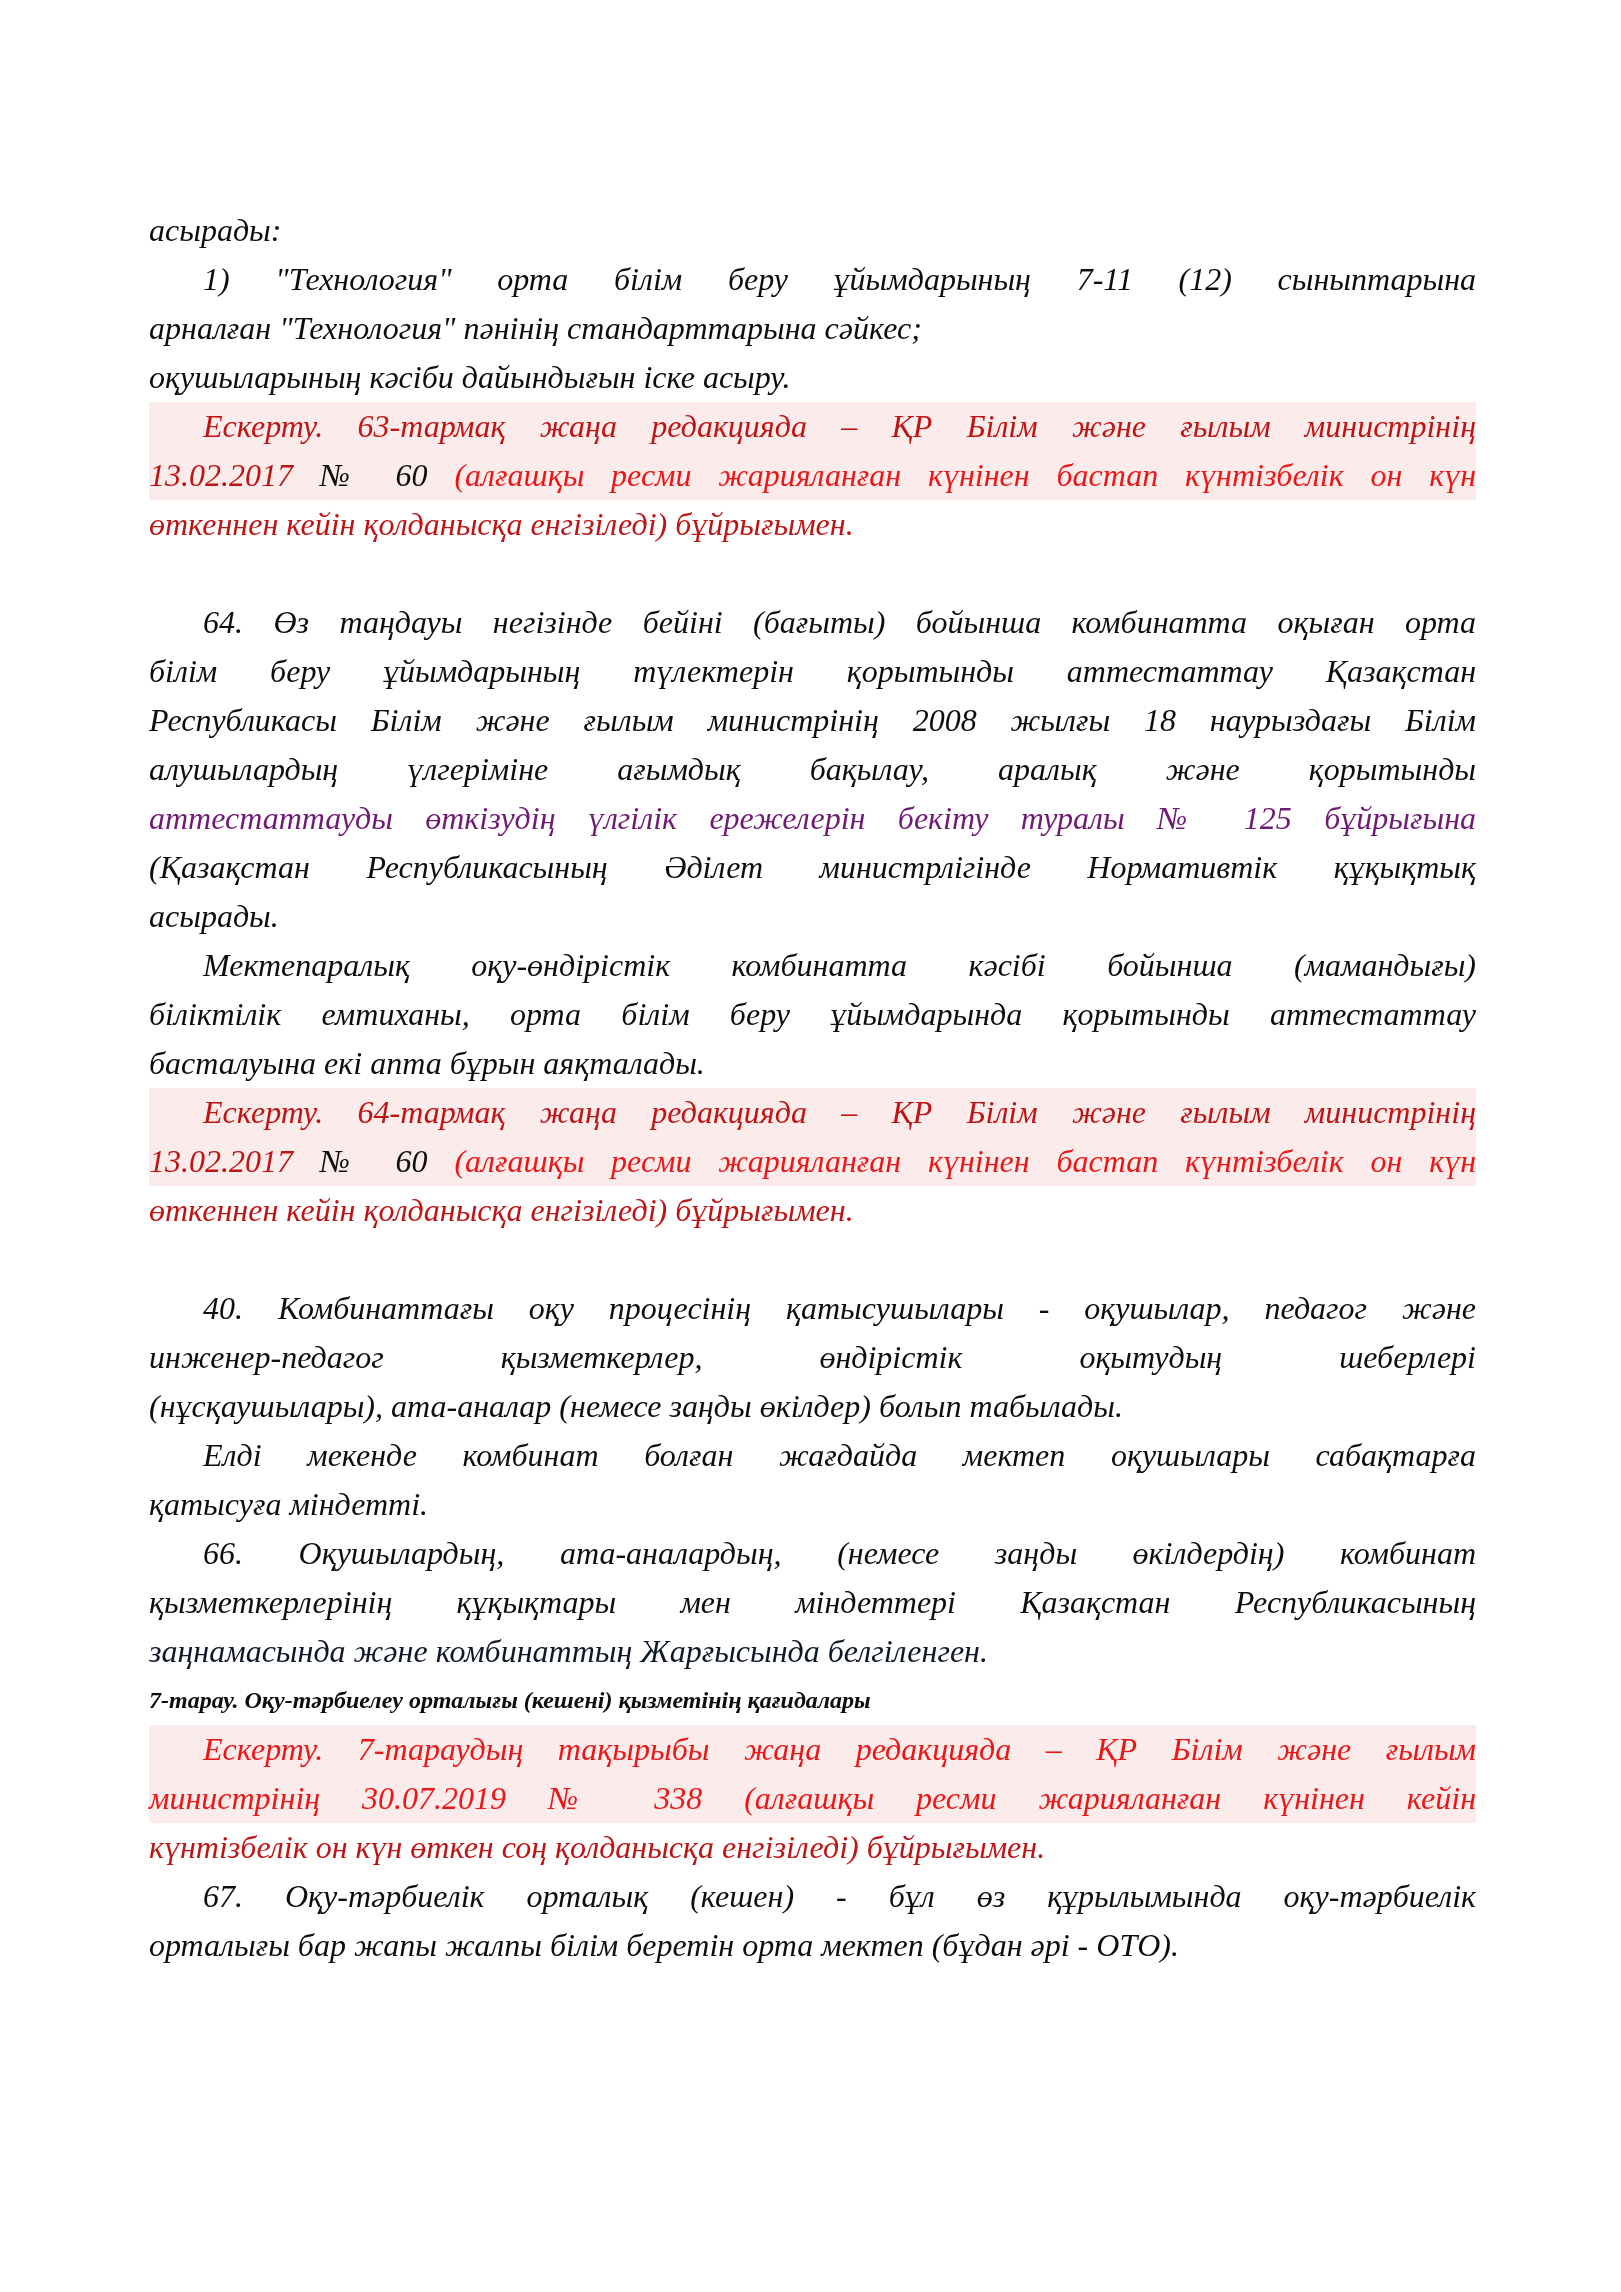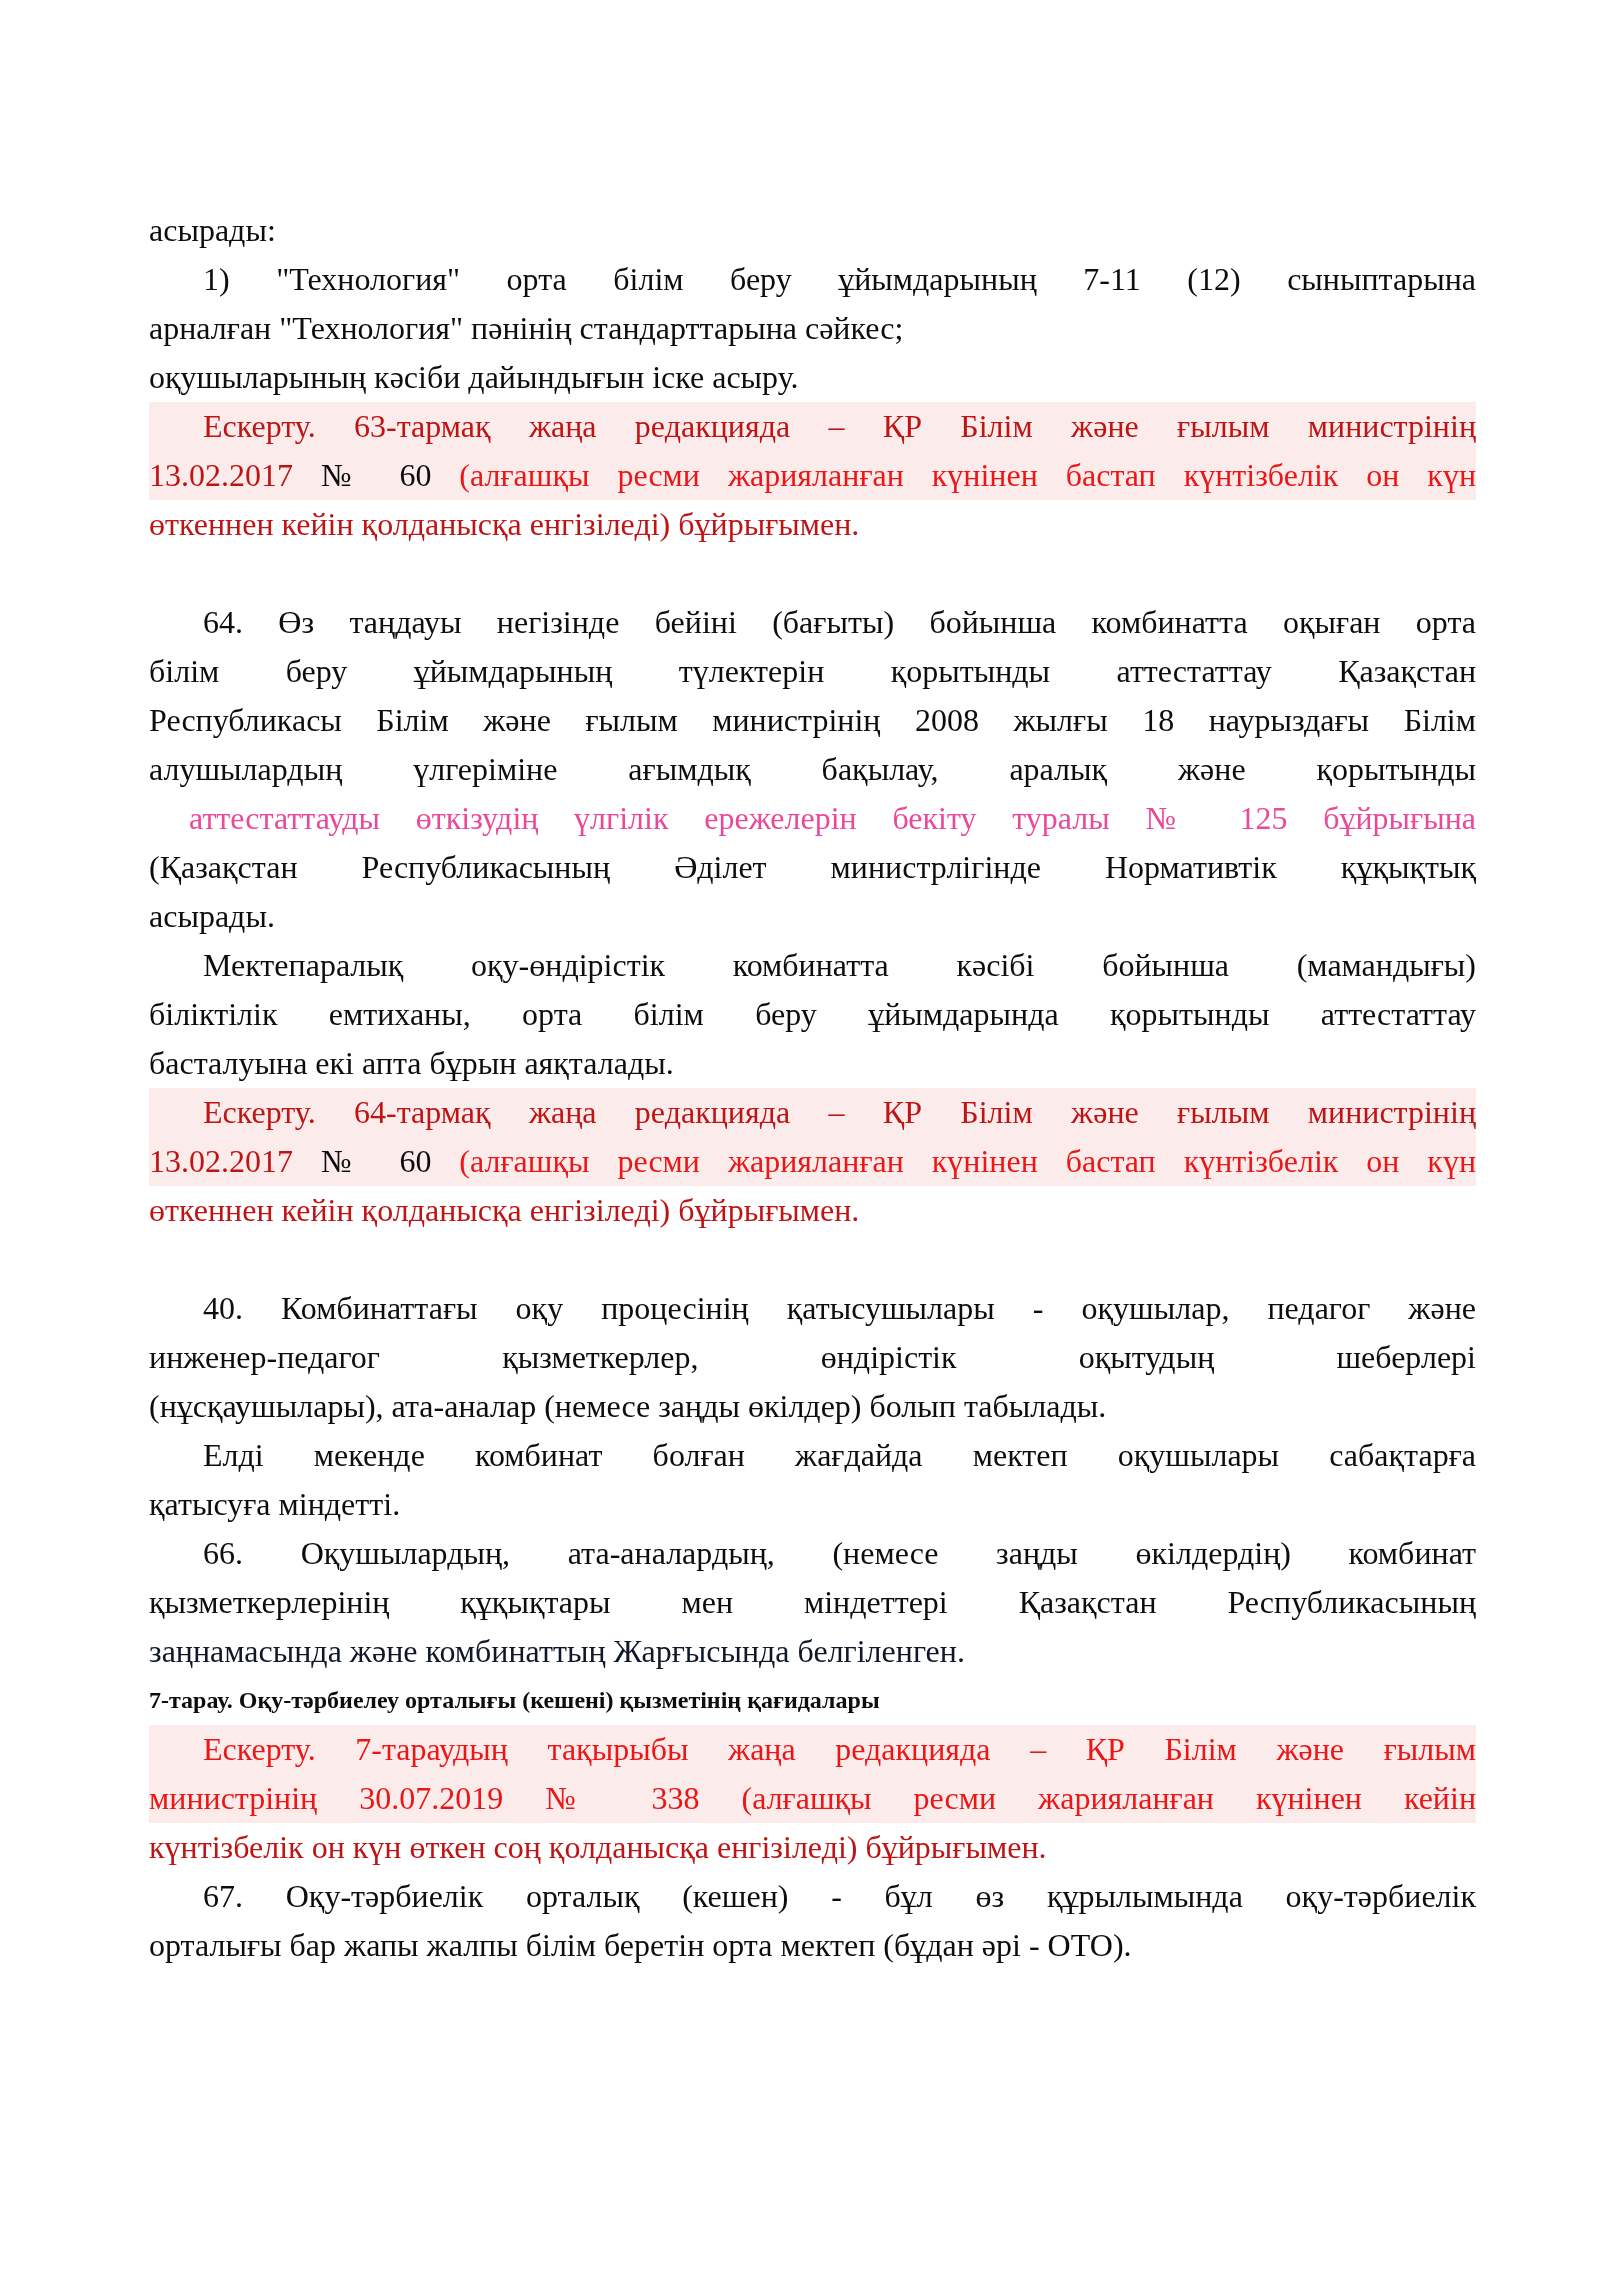--- a/index.html
+++ b/index.html
@@ -12,20 +12,21 @@
     height: 2293px;
     overflow: hidden;
   }
   #doc {
     box-sizing: border-box;
     width: 1598px;
     padding: 206px 122px 0 149px;
     font-family: "Liberation Serif", "DejaVu Serif", serif;
     font-size: 32px;
     color: #0d0d0d;
+    font-style: italic;
   }
   .block { margin: 0; }
   .line {
     line-height: 49px;
     text-align: justify;
     text-align-last: left;
     white-space: normal;
   }
   .line.just { text-align-last: justify; }
   .line.indent { text-indent: 54px; }
@@ -56,21 +57,21 @@
       <div class="line just indent halo"><span style="color: rgb(191, 20, 20);">Ескерту. 63-тармақ жаңа редакцияда – ҚР Білім және ғылым министрінің</span></div>
       <div class="line just halo"><span style="color: rgb(191, 20, 20);">13.02.2017 </span><span style="color: rgb(13, 13, 13);">№ 60 </span><span style="color: rgb(236, 22, 22);">(алғашқы ресми жарияланған күнінен бастап күнтізбелік он күн</span></div>
       <div class="line"><span style="color: rgb(191, 20, 20);">өткеннен кейін қолданысқа енгізіледі) бұйрығымен.</span></div>
     </div>
     <div class="spacer"></div>
     <div class="block para">
       <div class="line just indent"><span style="color: rgb(13, 13, 13);">64. Өз таңдауы негізінде бейіні (бағыты) бойынша комбинатта оқыған орта</span></div>
       <div class="line just"><span style="color: rgb(13, 13, 13);">білім беру ұйымдарының түлектерін қорытынды аттестаттау Қазақстан</span></div>
       <div class="line just"><span style="color: rgb(13, 13, 13);">Республикасы Білім және ғылым министрінің 2008 жылғы 18 наурыздағы Білім</span></div>
       <div class="line just"><span style="color: rgb(13, 13, 13);">алушылардың үлгеріміне ағымдық бақылау, аралық және қорытынды</span></div>
-      <div class="line just"><span style="color: #ec4899; margin-left: 40px;">аттестаттауды өткізудің үлгілік ережелерін бекіту туралы № 125 бұйрығына</span></div>
+      <div class="line just"><span style="color: #701a75;">аттестаттауды өткізудің үлгілік ережелерін бекіту туралы № 125 бұйрығына</span></div>
       <div class="line just"><span style="color: rgb(13, 13, 13);">(Қазақстан Республикасының Әділет министрлігінде Нормативтік құқықтық</span></div>
       <div class="line"><span style="color: rgb(13, 13, 13);">асырады.</span></div>
     </div>
     <div class="block para">
       <div class="line just indent"><span style="color: rgb(13, 13, 13);">Мектепаралық оқу-өндірістік комбинатта кәсібі бойынша (мамандығы)</span></div>
       <div class="line just"><span style="color: rgb(13, 13, 13);">біліктілік емтиханы, орта білім беру ұйымдарында қорытынды аттестаттау</span></div>
       <div class="line"><span style="color: rgb(13, 13, 13);">басталуына екі апта бұрын аяқталады.</span></div>
     </div>
     <div class="block note">
       <div class="line just indent halo"><span style="color: rgb(191, 20, 20);">Ескерту. 64-тармақ жаңа редакцияда – ҚР Білім және ғылым министрінің</span></div>

